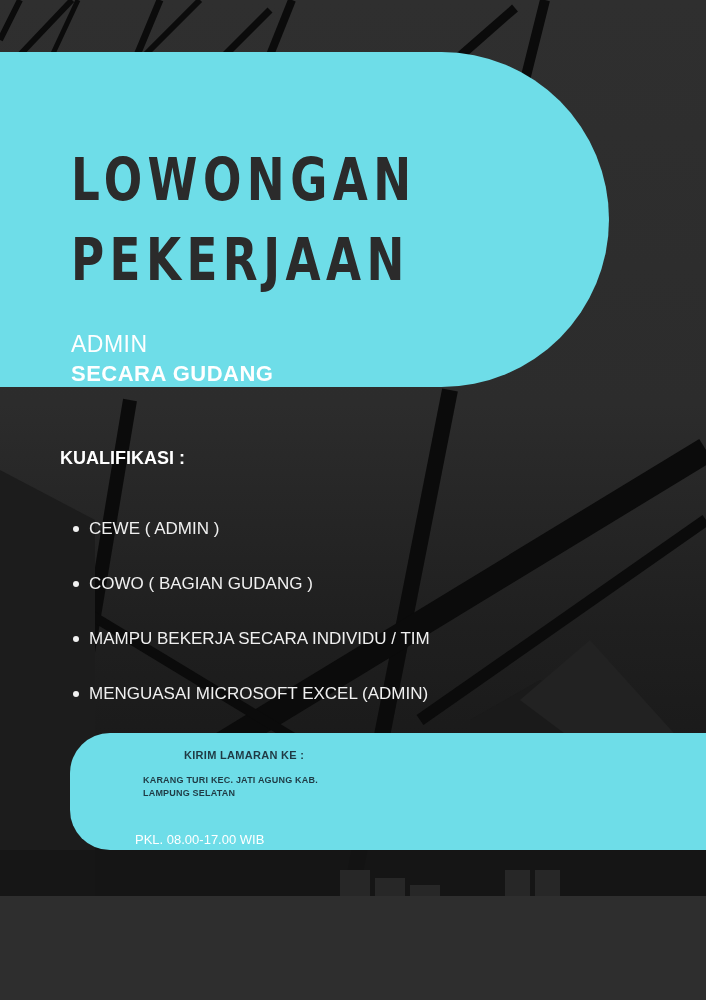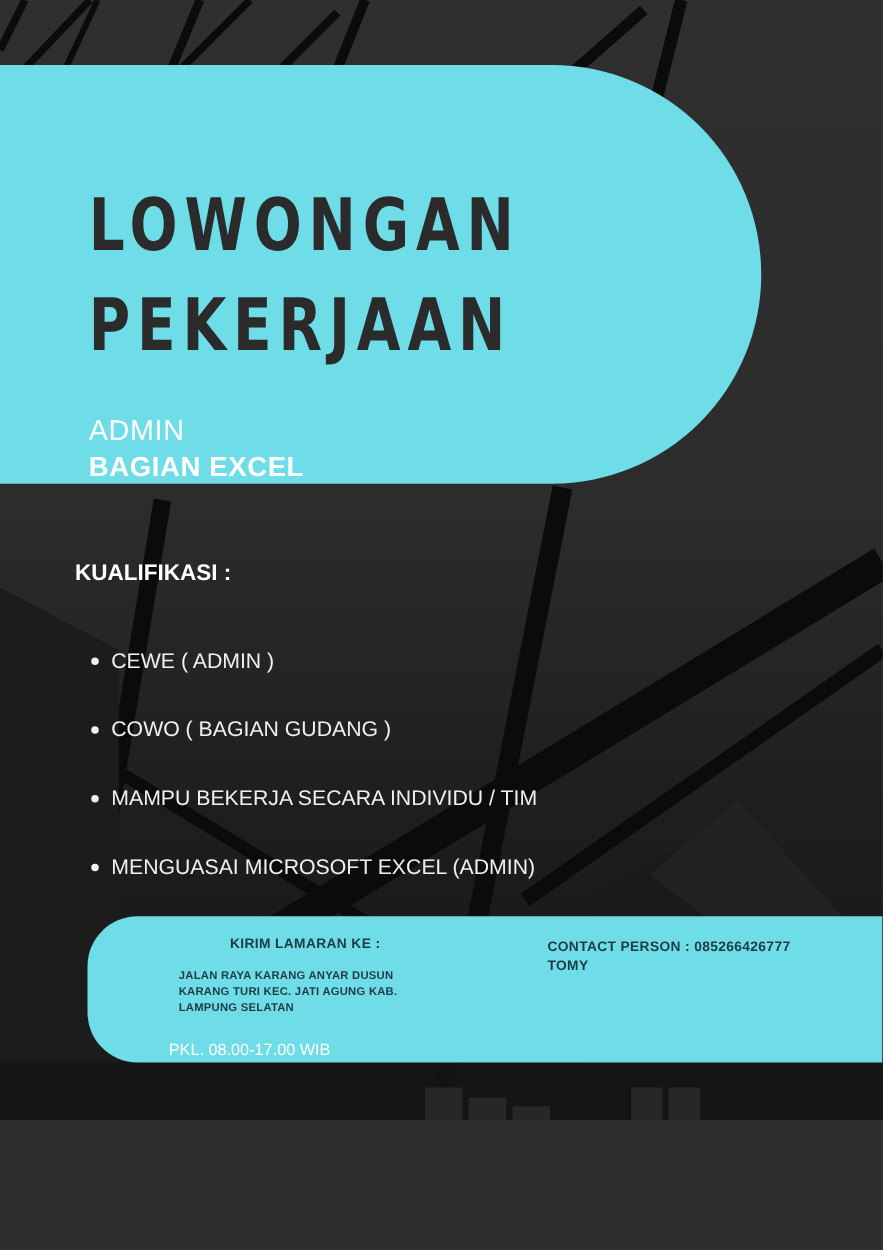--- a/index.html
+++ b/index.html
@@ -122,37 +122,32 @@
     </g>
     <polygon points="330,1000 706,930 706,1000" fill="#0e0e0e"></polygon>
   </svg>
 
   <div class="top-panel"></div>
   <h1 class="headline">
     <span>LOWONGAN</span><br>
     <span>PEKERJAAN</span>
   </h1>
   <div class="role-primary">ADMIN</div>
-  <div class="role-secondary">BAGIAN EXCEL</div>
+  <div class="role-secondary">SECARA GUDANG</div>
 
   <div class="qual-title">KUALIFIKASI :</div>
   <ul class="qual-list">
     <li>CEWE ( ADMIN )</li>
     <li>COWO ( BAGIAN GUDANG )</li>
     <li>MAMPU BEKERJA SECARA INDIVIDU / TIM</li>
     <li>MENGUASAI MICROSOFT EXCEL (ADMIN)</li>
   </ul>
 
   <div class="contact-panel"></div>
   <div class="send-title">KIRIM LAMARAN KE :</div>
   <div class="address">
-    <div>JALAN RAYA KARANG ANYAR DUSUN</div>
     <div>KARANG TURI KEC. JATI AGUNG KAB.</div>
     <div>LAMPUNG SELATAN</div>
   </div>
   <div class="hours">PKL. 08.00-17.00 WIB</div>
-  <div class="contact-person">
-    <div>CONTACT PERSON : 085266426777</div>
-    <div>TOMY</div>
-  </div>
 
   <div class="bottom-tab"></div>
 </div>
 
 </body></html>

